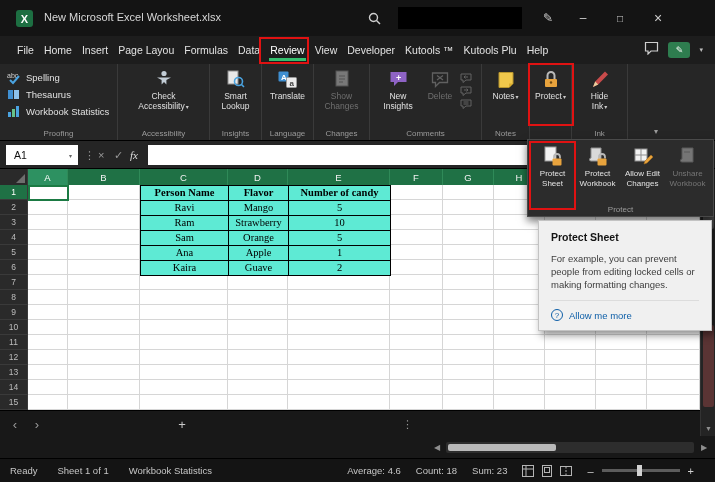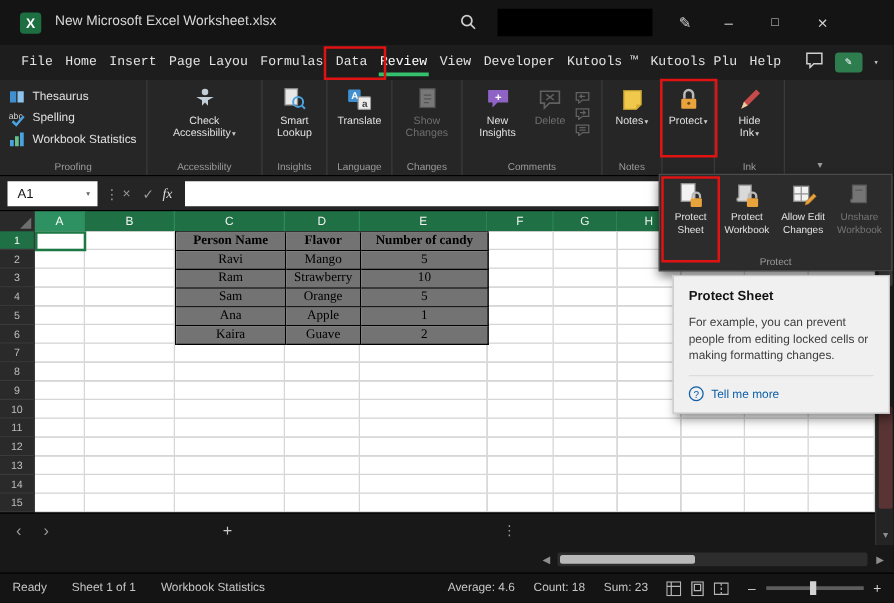--- a/index.html
+++ b/index.html
@@ -12,21 +12,21 @@
   .logo { position:absolute; left:16px; top:10px; width:17px; height:17px; background:#1d6f42; border-radius:3px;
           color:#fff; font-weight:bold; font-size:11px; display:flex; align-items:center; justify-content:center; }
   .tb-title { position:absolute; left:44px; top:11px; color:#d8d8d8; font-size:11px; white-space:nowrap; }
   .tb-search { position:absolute; left:368px; top:11px; }
   .redacted { position:absolute; left:398px; top:7px; width:124px; height:22px; background:#000; }
   .winbtn { position:absolute; top:0; width:30px; height:36px; color:#cfcfcf; font-size:12px;
             display:flex; align-items:center; justify-content:center; }
   .wb-pen { left:533px; } .wb-min { left:568px; } .wb-max { left:605px; font-size:10px; } .wb-close { left:643px; font-size:14px; }
 
   
-  .menubar { position:absolute; top:36px; left:0; width:715px; height:28px; background:#1d1d1d; display:flex; align-items:center;font-family:Liberation Mono, monospace; }
+  .menubar { position:absolute; top:36px; left:0; width:715px; height:28px; background:#1d1d1d; display:flex; align-items:center; }
   .menu-tabs { display:flex; margin-left:12px; }
   .menu-tab { color:#e2e2e2; font-size:10.5px; padding:7px 5px 8px 5px; position:relative; white-space:nowrap; cursor:default; }
   .menu-tab.active { color:#fff; }
   .menu-tab.active::after { content:""; position:absolute; left:4px; right:4px; bottom:3px; height:2.5px; background:#35c06e; }
   .menu-right { margin-left:auto; margin-right:12px; display:flex; gap:9px; align-items:center; }
   .share-badge { width:22px; height:16px; background:#2e7d4f; border-radius:3px; color:#fff; font-size:9px;
                  display:flex; align-items:center; justify-content:center; }
   .mchev { color:#bdbdbd; font-size:7px; }
 
   
@@ -63,21 +63,21 @@
   .colh.sel { background:#2d9161; color:#fff; }
   .gridrows { position:absolute; top:185px; left:0; }
   .grow { display:flex; height:15px; }
   .rowh { width:28px; background:#2a2a2a; color:#bdbdbd; font-size:8.5px; display:flex; align-items:center; justify-content:center;
           border-bottom:1px solid #3a3a3a; border-right:1px solid #3a3a3a; cursor:default; }
   .rowh.sel { background:#1f7145; color:#fff; }
   .gcell { height:15px; background:#fff; border-right:1px solid #d6d6d6; border-bottom:1px solid #d6d6d6; cursor:cell; }
   .selbox { position:absolute; left:28px; top:185px; width:41px; height:16px; border:2px solid #1b7a43; z-index:3; pointer-events:none; }
   .datatable { position:absolute; left:140px; top:185px; display:grid; grid-auto-rows:15px; z-index:2;
                border-left:1px solid #000; border-top:1px solid #000; font-family:"Liberation Serif", serif; }
-  .tcell { background:#737373; border-right:1px solid #000; border-bottom:1px solid #000; color:#000; font-size:10.5px;
+  .tcell { background:#5eead4; border-right:1px solid #000; border-bottom:1px solid #000; color:#000; font-size:10.5px;
            line-height:13px; text-align:center; overflow:hidden; white-space:nowrap; cursor:cell; }
   .tcell.th { font-weight:bold; }
 
   
   .vscroll { position:absolute; left:700px; top:169px; width:15px; height:267px; background:#242424; border-left:1px solid #333; z-index:1; }
   .vs-arrow { position:absolute; left:0; width:15px; height:14px; color:#8e8e8e; font-size:7px; text-align:center; line-height:14px; }
   .vs-up { top:0; } .vs-down { bottom:0; }
   .vs-thumb-top { position:absolute; left:2px; width:11px; top:16px; height:44px; background:#4c4c4c; border-radius:2px; }
   .vs-thumb { position:absolute; left:2px; width:11px; top:156px; height:82px; background:#5a3434; border-radius:2px; }
 
@@ -94,21 +94,21 @@
   .hscrollrow { position:absolute; top:436px; left:0; width:715px; height:22px; background:#181818; }
   .hs-arrow { position:absolute; top:0; height:22px; width:14px; color:#8e8e8e; font-size:8px; display:flex; align-items:center; justify-content:center; }
   .hs-left { left:430px; } .hs-right { left:697px; }
   .hs-track { position:absolute; left:446px; top:6px; width:248px; height:11px; background:#2d2d2d; border-radius:2px; }
   .hs-thumb { position:absolute; left:2px; top:2px; width:108px; height:7px; background:#b9b9b9; border-radius:2px; }
 
   
   .statusbar { position:absolute; top:458px; left:0; width:715px; height:24px; background:#141414; border-top:1px solid #000;
                display:flex; align-items:center; color:#c6c6c6; font-size:9.5px; }
   .st-left { display:flex; gap:20px; margin-left:10px; white-space:nowrap; }
-  .st-right { margin-left:auto; display:flex; gap:15px; align-items:center; margin-right:10px; white-space:nowrap; }
+  .st-right { margin-left:auto; display:flex; gap:15px; align-items:center; margin-right:21px; white-space:nowrap; }
   .viewicons { display:flex; gap:7px; align-items:center; }
   .zoomwrap { display:flex; gap:8px; align-items:center; }
   .zoom-track { position:relative; width:78px; height:3px; background:#5c5c5c; }
   .zoom-thumb { position:absolute; left:45%; top:-4px; width:5px; height:11px; background:#d2d2d2; }
   .zsym { color:#d2d2d2; font-size:11px; }
 
   
   .protectmenu { position:absolute; left:527px; top:139px; width:187px; height:78px; background:#2c2c2c; border:1px solid #4a4a4a;
                  box-shadow:0 4px 8px rgba(0,0,0,.55); z-index:40; display:flex; padding:3px 1px 0 2px; }
   .pm-item { width:45px; display:flex; flex-direction:column; align-items:center; padding-top:2px; font-size:8px; line-height:9.5px;
@@ -178,32 +178,32 @@
       <span class="share-badge">✎</span>
       <span class="mchev">▾</span>
     </div>
   </div>
 
   <div class="ribbon">
 
     <div class="rgroup" style="width:118px">
       <div class="stack">
         <div class="rsmall">
+          <svg width="14" height="14">
+              <text x="0" y="7" font-size="7" fill="#d0d0d0">abc</text>
+              <path d="M3 9 l3 3 6-7" stroke="#4aa3e0" stroke-width="2" fill="none"></path>
+            </svg>
+          <span>Spelling</span>
+        </div>
+        <div class="rsmall">
           <svg width="14" height="13">
               <path d="M1 2 h5 v9 h-5 z" fill="#3f8fd1"></path>
               <path d="M7 2 h5 v9 h-5 z" fill="#8cc2ec"></path>
             </svg>
           <span>Thesaurus</span>
-        </div>
-        <div class="rsmall">
-          <svg width="14" height="14">
-              <text x="0" y="7" font-size="7" fill="#d0d0d0">abc</text>
-              <path d="M3 9 l3 3 6-7" stroke="#4aa3e0" stroke-width="2" fill="none"></path>
-            </svg>
-          <span>Spelling</span>
         </div>
         <div class="rsmall">
           <svg width="14" height="13">
               <rect x="1" y="7" width="3" height="5" fill="#4aa3e0"></rect>
               <rect x="5" y="4" width="3" height="8" fill="#66c28a"></rect>
               <rect x="9" y="1" width="3" height="11" fill="#4aa3e0"></rect>
             </svg>
           <span>Workbook Statistics</span>
         </div>
       </div>
@@ -732,21 +732,21 @@
       <span>Workbook</span>
     </div>
     <div class="pm-label">Protect</div>
   </div>
 
   <div class="tooltip">
     <div class="tt-title">Protect Sheet</div>
     <div class="tt-p">For example, you can prevent people from editing locked cells or making formatting changes.</div>
     <div class="tt-link">
       <span class="q-icon">?</span>
-      <span class="tt-more">Tell me more</span>
+      <span class="tt-more">Allow me more</span>
     </div>
   </div>
 
   <div class="redbox rb-review"></div>
   <div class="redbox rb-protect"></div>
   <div class="redbox rb-protect-sheet"></div>
 
 </div>
 
 </body></html>

